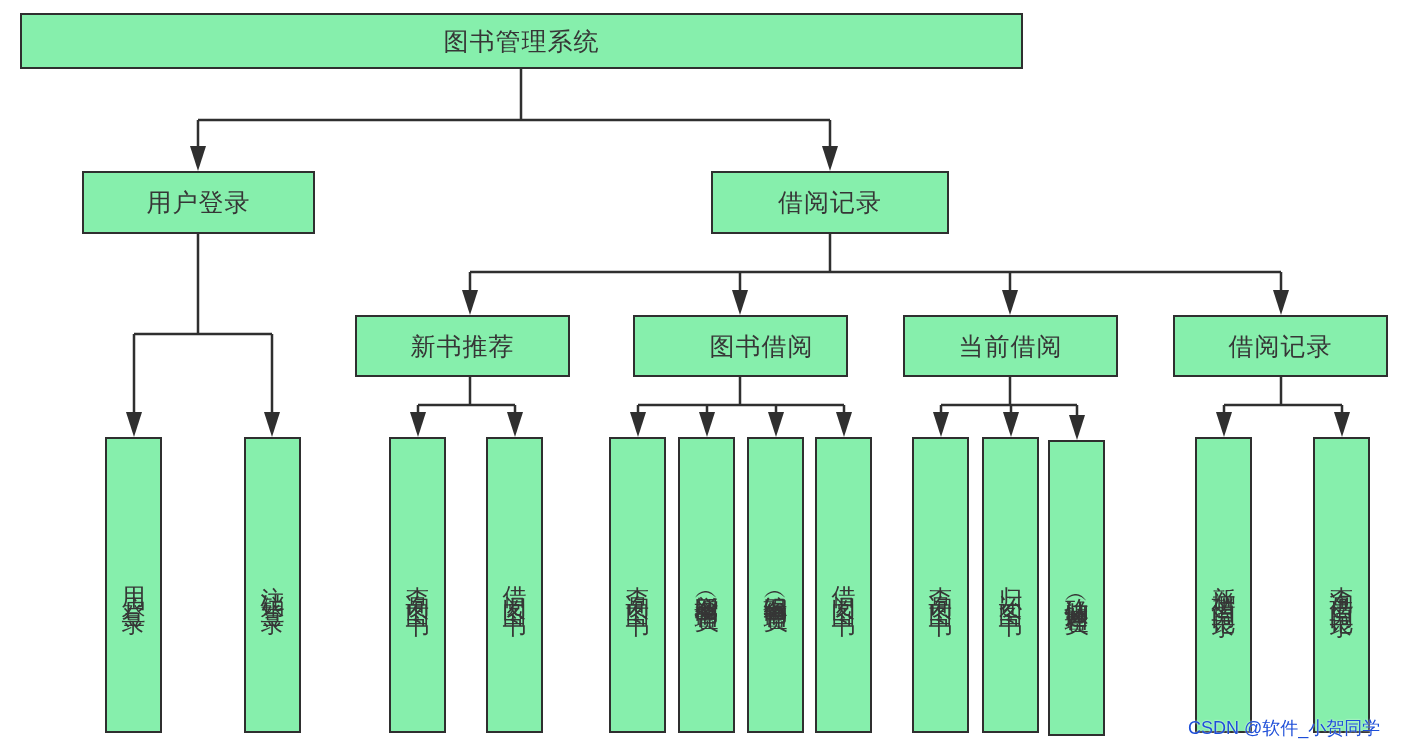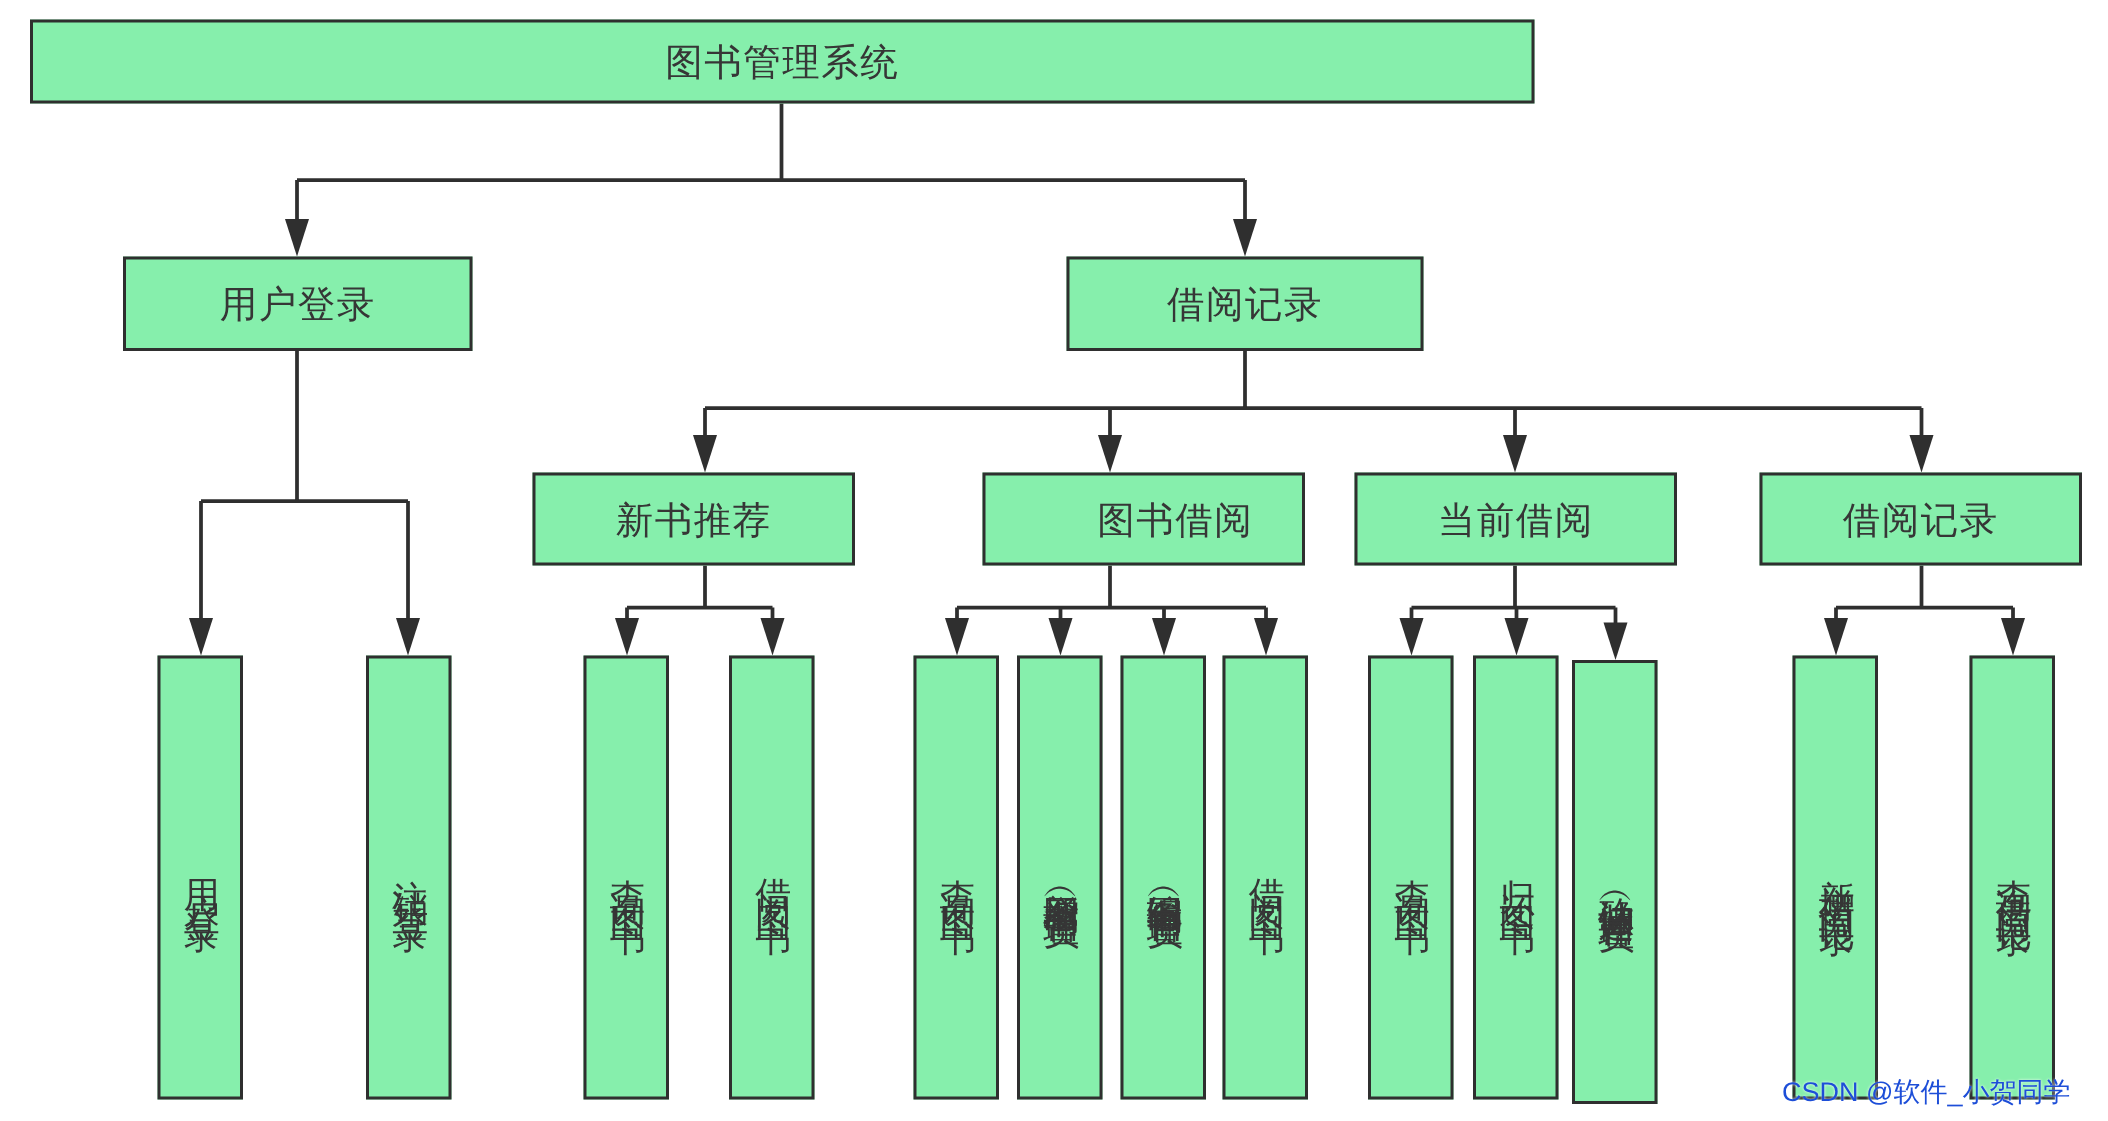--- a/index.html
+++ b/index.html
@@ -36,21 +36,21 @@
   .hlabel{
     font-size:25px;
     color:var(--text);
     letter-spacing:1px;
     white-space:nowrap;
   }
   .root  {left:20px;  top:13px;  width:1003px; height:56px;}
   .l2a   {left:82px;  top:171px; width:233px;  height:63px;}
   .l2b   {left:711px; top:171px; width:238px;  height:63px;}
   .l3    {top:315px; width:215px; height:62px;}
-  .l3a{left:355px;} .l3b{left:655px;padding-left:42px;} .l3c{left:903px;} .l3d{left:1173px;}
+  .l3a{left:355px;} .l3b{left:633px;padding-left:42px;} .l3c{left:903px;} .l3d{left:1173px;}
   .leaf  {top:437px; width:57px; height:296px;}
   .vtext{
     writing-mode:vertical-rl;
     text-orientation:mixed;
     font-size:24px;
     color:var(--text);
     line-height:1;
   }
   .s4 {letter-spacing:9px;}
   .s6 {letter-spacing:6px;}

